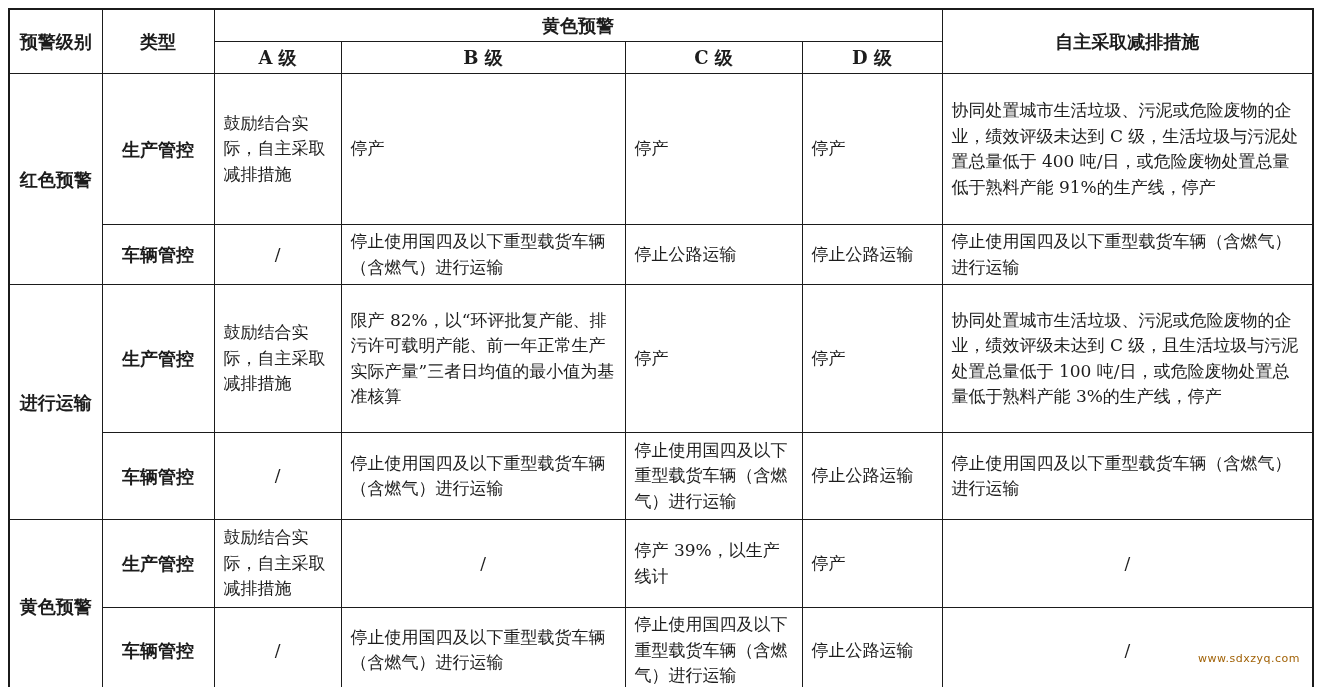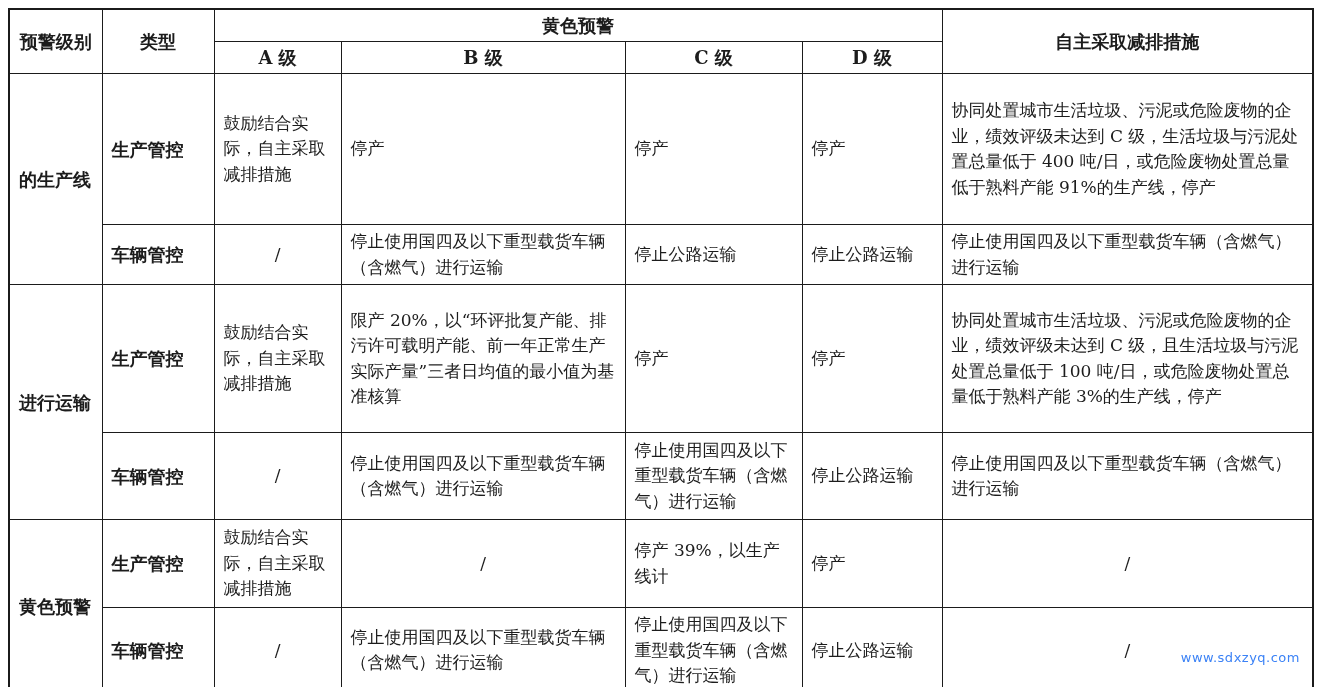--- a/index.html
+++ b/index.html
@@ -14,34 +14,34 @@
     border:2px solid #1b1b1b;
   }
   th,td{
     border:1px solid #1b1b1b;
     padding:4px 9px;
     font-size:17px;line-height:1.5;
     vertical-align:middle;text-align:left;
     overflow-wrap:break-word;
   }
   th{font-weight:bold;text-align:center;font-size:18px;padding:2px 4px;}
-  td.label{font-weight:bold;text-align:left;font-size:18px;}
+  td.label{font-weight:bold;text-align:center;font-size:18px;}
   td.center{text-align:center;}
   tr.hr1{height:28px;}
   tr.hr2{height:26px;}
   tr.r1{height:151px;}
   tr.r2{height:59px;}
   tr.r3{height:148px;}
   tr.r4{height:87px;}
   tr.r5{height:88px;}
   tr.r6{height:83px;}
   .watermark{
     position:absolute;right:20px;bottom:22px;
     font-family:"DejaVu Sans","Liberation Sans",sans-serif;
-    font-size:13px;color:#3b82f6;letter-spacing:0.5px;
+    font-size:11px;color:#a16207;letter-spacing:0.5px;
   }
 </style>
 </head>
 <body>
 
 <table class="policy">
   <colgroup>
     <col style="width:93px">
       <col style="width:112px">
       <col style="width:127px">
@@ -59,41 +59,41 @@
     </tr>
     <tr class="hr2">
       <th>A 级</th>
       <th>B 级</th>
       <th>C 级</th>
       <th>D 级</th>
     </tr>
   </thead>
   <tbody>
     <tr class="r1">
-      <td class="label" rowspan="2">的生产线</td>
+      <td class="label" rowspan="2">红色预警</td>
       <td class="label">生产管控</td>
       <td>鼓励结合实际，自主采取减排措施</td>
       <td>停产</td>
       <td>停产</td>
       <td>停产</td>
       <td>协同处置城市生活垃圾、污泥或危险废物的企业，绩效评级未达到 C 级，生活垃圾与污泥处置总量低于 400 吨/日，或危险废物处置总量低于熟料产能 91%的生产线，停产</td>
     </tr>
     <tr class="r2">
       <td class="label">车辆管控</td>
       <td class="center">/</td>
       <td>停止使用国四及以下重型载货车辆（含燃气）进行运输</td>
       <td>停止公路运输</td>
       <td>停止公路运输</td>
       <td>停止使用国四及以下重型载货车辆（含燃气）进行运输</td>
     </tr>
     <tr class="r3">
       <td class="label" rowspan="2">进行运输</td>
       <td class="label">生产管控</td>
       <td>鼓励结合实际，自主采取减排措施</td>
-      <td>限产 20%，以“环评批复产能、排污许可载明产能、前一年正常生产实际产量”三者日均值的最小值为基准核算</td>
+      <td>限产 82%，以“环评批复产能、排污许可载明产能、前一年正常生产实际产量”三者日均值的最小值为基准核算</td>
       <td>停产</td>
       <td>停产</td>
       <td>协同处置城市生活垃圾、污泥或危险废物的企业，绩效评级未达到 C 级，且生活垃圾与污泥处置总量低于 100 吨/日，或危险废物处置总量低于熟料产能 3%的生产线，停产</td>
     </tr>
     <tr class="r4">
       <td class="label">车辆管控</td>
       <td class="center">/</td>
       <td>停止使用国四及以下重型载货车辆（含燃气）进行运输</td>
       <td>停止使用国四及以下重型载货车辆（含燃气）进行运输</td>
       <td>停止公路运输</td>

